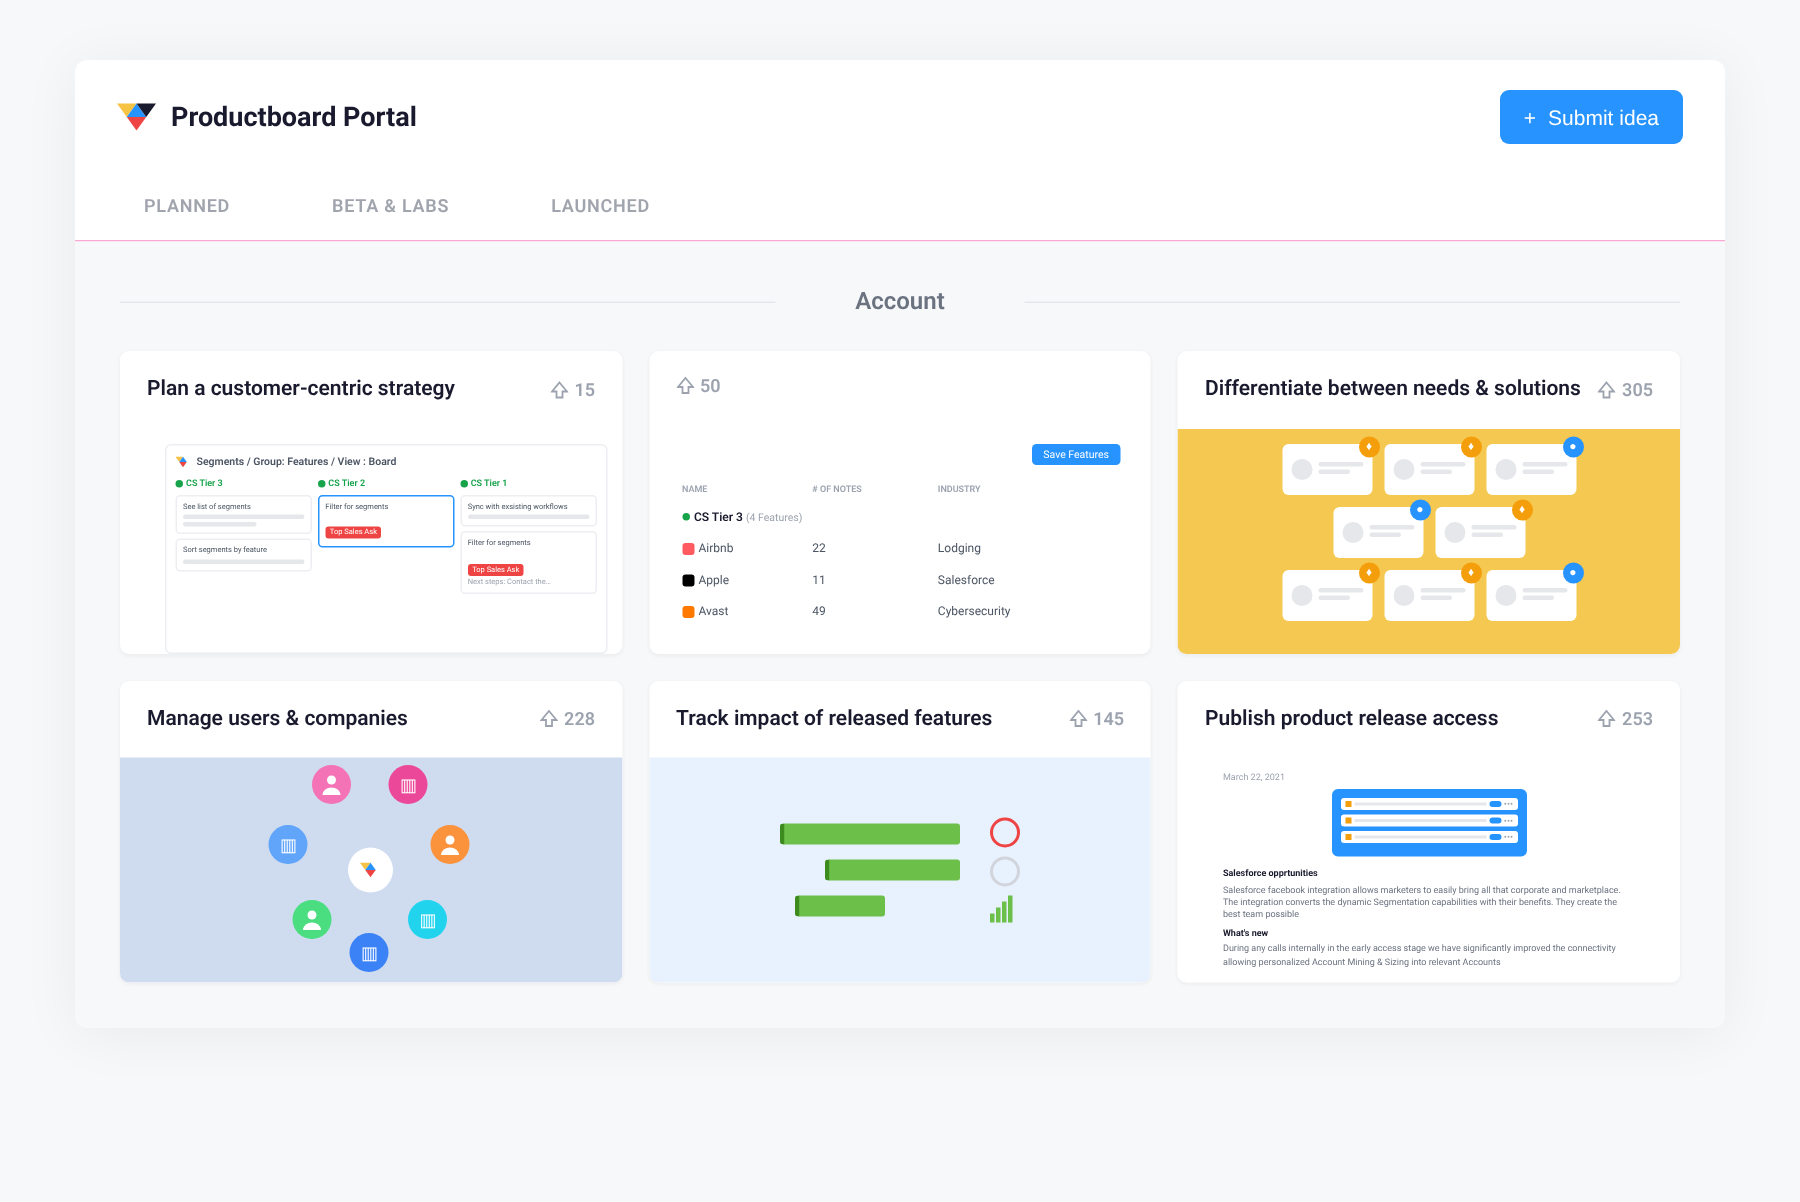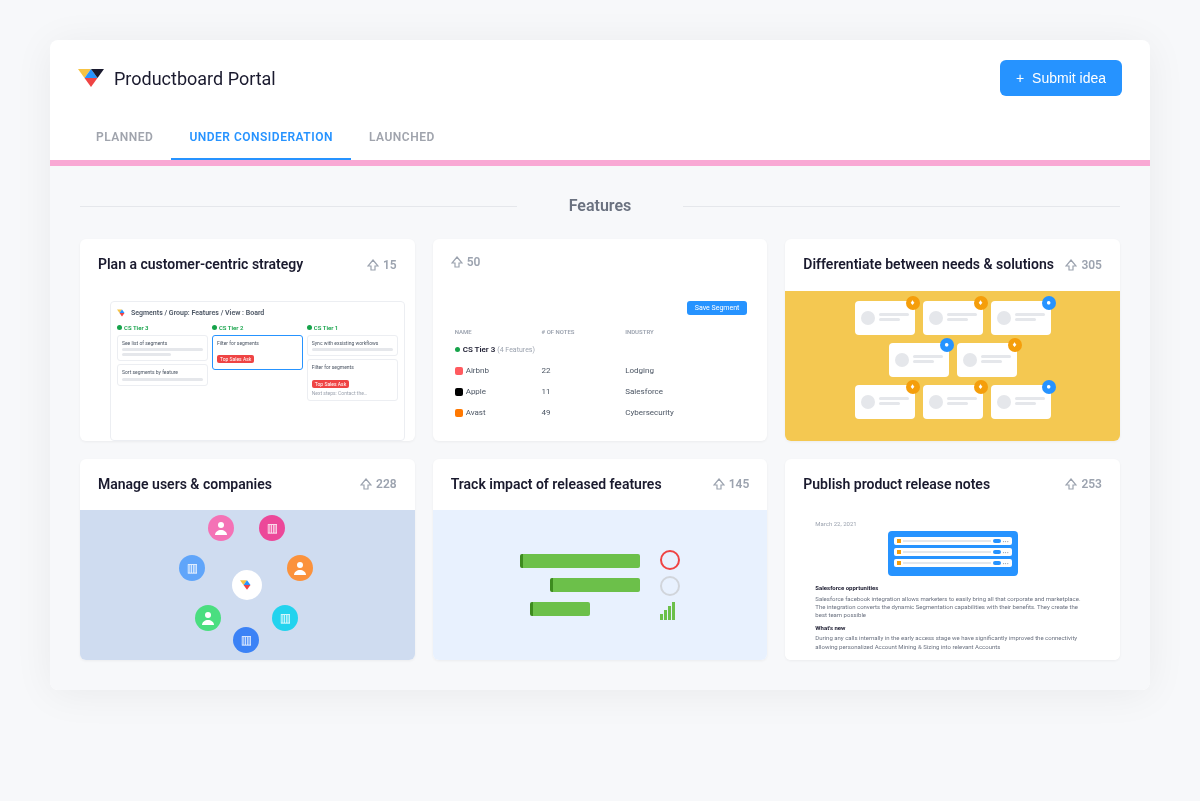--- a/index.html
+++ b/index.html
@@ -1,24 +1,24 @@
 <!DOCTYPE html>
 <html><head>
 <meta charset="utf-8">
 <style>
 * { margin: 0; padding: 0; box-sizing: border-box; }
 body { font-family: -apple-system, BlinkMacSystemFont, "Segoe UI", Roboto, sans-serif; background: #f7f8fa; padding: 40px; }
 .app { max-width: 1100px; margin: 0 auto; background: #fff; border-radius: 8px; box-shadow: 0 4px 40px rgba(0,0,0,0.06); overflow: hidden; }
 .header { display: flex; align-items: center; padding: 20px 28px; }
 .logo { display: flex; align-items: center; gap: 10px; }
 .logo-mark { width: 26px; height: 26px; }
-.title { font-size: 18px; font-weight: 400; color: #1a1a2e; }
+.title { font-size: 18px; font-weight: 700; color: #1a1a2e; }
 .spacer { flex: 1; }
 .submit-btn { background: #2693ff; color: #fff; border: none; border-radius: 6px; padding: 10px 16px; font-size: 14px; font-weight: 500; display: flex; align-items: center; gap: 8px; cursor: pointer; }
-.tabs { display: flex; padding: 0 28px; border-bottom: 6px solid #f9a8d4; }
+.tabs { display: flex; padding: 0 28px; border-bottom: 1px solid #f9a8d4; gap: 32px; }
 .tab { padding: 14px 18px; font-size: 12px; font-weight: 600; color: #a0a4ad; letter-spacing: 0.5px; cursor: pointer; border-bottom: 2px solid transparent; }
 .tab.active { color: #2693ff; border-bottom-color: #2693ff; }
 .content { padding: 30px; background: #f7f8fa; }
 .section-title { text-align: center; font-size: 16px; font-weight: 600; color: #6b7280; margin-bottom: 8px; position: relative; }
 .section-title::before, .section-title::after { content: ""; position: absolute; top: 50%; width: 42%; height: 1px; background: #e5e7eb; }
 .section-title::before { left: 0; }
 .section-title::after { right: 0; }
 .grid { display: grid; grid-template-columns: repeat(3, 1fr); gap: 18px; margin-top: 24px; }
 .card { background: #fff; border-radius: 6px; box-shadow: 0 1px 3px rgba(0,0,0,0.05); overflow: hidden; display: flex; flex-direction: column; }
 .card-head { display: flex; align-items: center; padding: 16px 18px; }
@@ -117,26 +117,26 @@
     </div>
     <div class="spacer"></div>
     <button class="submit-btn">
       <span>+</span>
       <span>Submit idea</span>
     </button>
   </div>
 
   <div class="tabs">
     <div class="tab">PLANNED</div>
-    <div class="tab active">UNDER CONSIDERATION</div>
+    <div class="tab">BETA &amp; LABS</div>
     <div class="tab">LAUNCHED</div>
   </div>
 
   <div class="content">
-    <div class="section-title"><span>Features</span></div>
+    <div class="section-title"><span>Account</span></div>
 
     <div class="grid">
 
       <div class="card">
         <div class="card-head">
           <div class="card-title">Plan a customer-centric strategy</div>
           <div class="votes">
             <svg class="vote-icon" viewBox="0 0 12 12">
                 <path d="M6 1l5 6H8v4H4V7H1z" fill="none" stroke="#9ca3af" stroke-width="1.2"></path>
               </svg>
@@ -195,21 +195,21 @@
       <div class="card">
         <div class="card-head">
           <div class="votes">
             <svg class="vote-icon" viewBox="0 0 12 12">
                 <path d="M6 1l5 6H8v4H4V7H1z" fill="none" stroke="#9ca3af" stroke-width="1.2"></path>
               </svg>
             <span>50</span>
           </div>
         </div>
         <div class="card-preview preview-seg">
-          <div class="save-row"><span class="save-btn">Save Segment</span></div>
+          <div class="save-row"><span class="save-btn">Save Features</span></div>
           <table class="seg-table">
             <tbody>
                 <tr>
                   <td class="seg-th">NAME</td>
                   <td class="seg-th"># OF NOTES</td>
                   <td class="seg-th">INDUSTRY</td>
                 </tr>
             <tr class="seg-row">
                   <td colspan="3"><span class="mini-dot-g" style="margin-right:3px"></span><span class="seg-group">CS Tier 3</span> <span class="seg-group-sub">(4 Features)</span></td>
                 </tr>
@@ -386,21 +386,21 @@
                 <span style="height:10px"></span>
                 <span style="height:14px"></span>
                 <span style="height:18px"></span>
               </div>
           </div>
         </div>
       </div>
 
       <div class="card">
         <div class="card-head">
-          <div class="card-title">Publish product release notes</div>
+          <div class="card-title">Publish product release access</div>
           <div class="votes">
             <svg class="vote-icon" viewBox="0 0 12 12">
                 <path d="M6 1l5 6H8v4H4V7H1z" fill="none" stroke="#9ca3af" stroke-width="1.2"></path>
               </svg>
             <span>253</span>
           </div>
         </div>
         <div class="card-preview preview-notes">
           <div class="note-date">March 22, 2021</div>
           <div class="note-panel">

